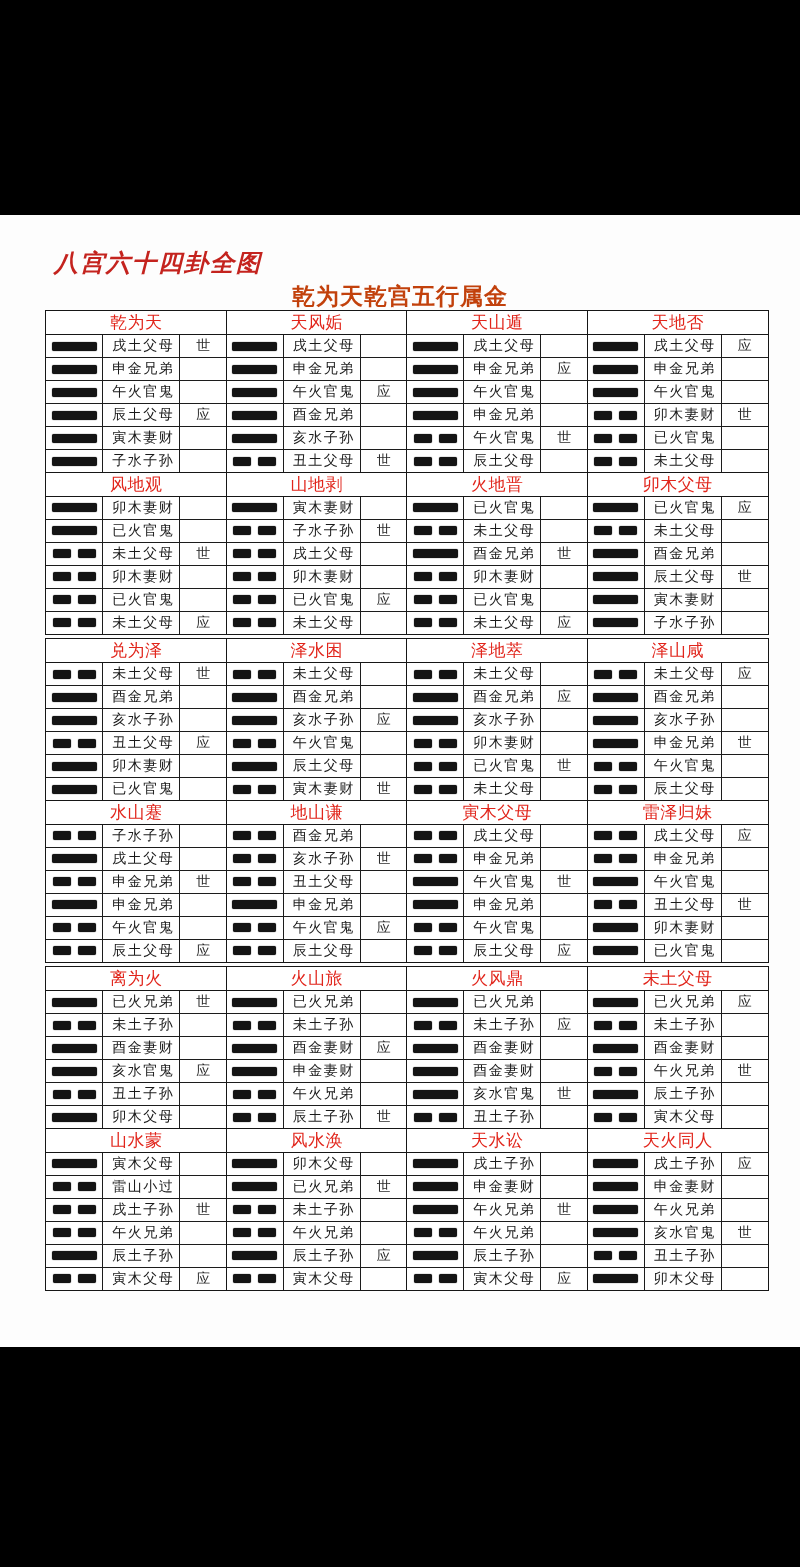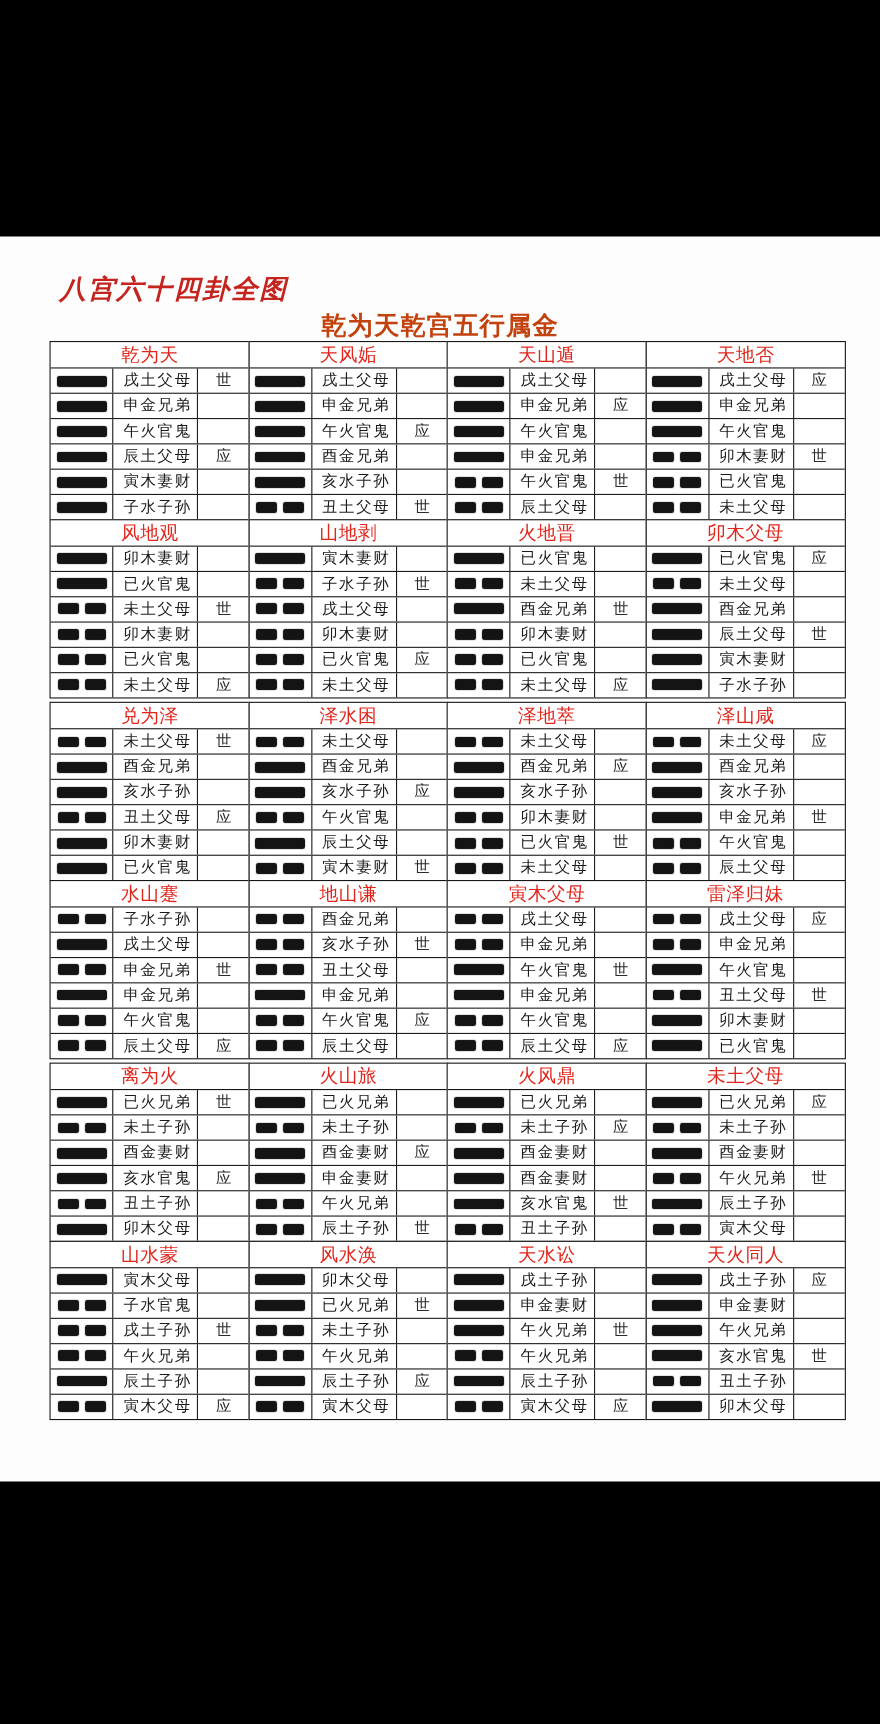--- a/index.html
+++ b/index.html
@@ -1099,21 +1099,21 @@
                   <div class="bar full"></div>
                 </div>
     <div class="cell-text">寅木父母</div>
     <div class="cell-mark"></div>
   </div>
               <div class="line-row">
     <div class="cell-glyph">
                   <div class="bar half"></div>
                   <div class="bar half"></div>
                 </div>
-    <div class="cell-text">子水官鬼</div>
+    <div class="cell-text">雷山小过</div>
     <div class="cell-mark"></div>
   </div>
               <div class="line-row">
     <div class="cell-glyph">
                   <div class="bar half"></div>
                   <div class="bar half"></div>
                 </div>
     <div class="cell-text">戌土子孙</div>
     <div class="cell-mark">世</div>
   </div>

